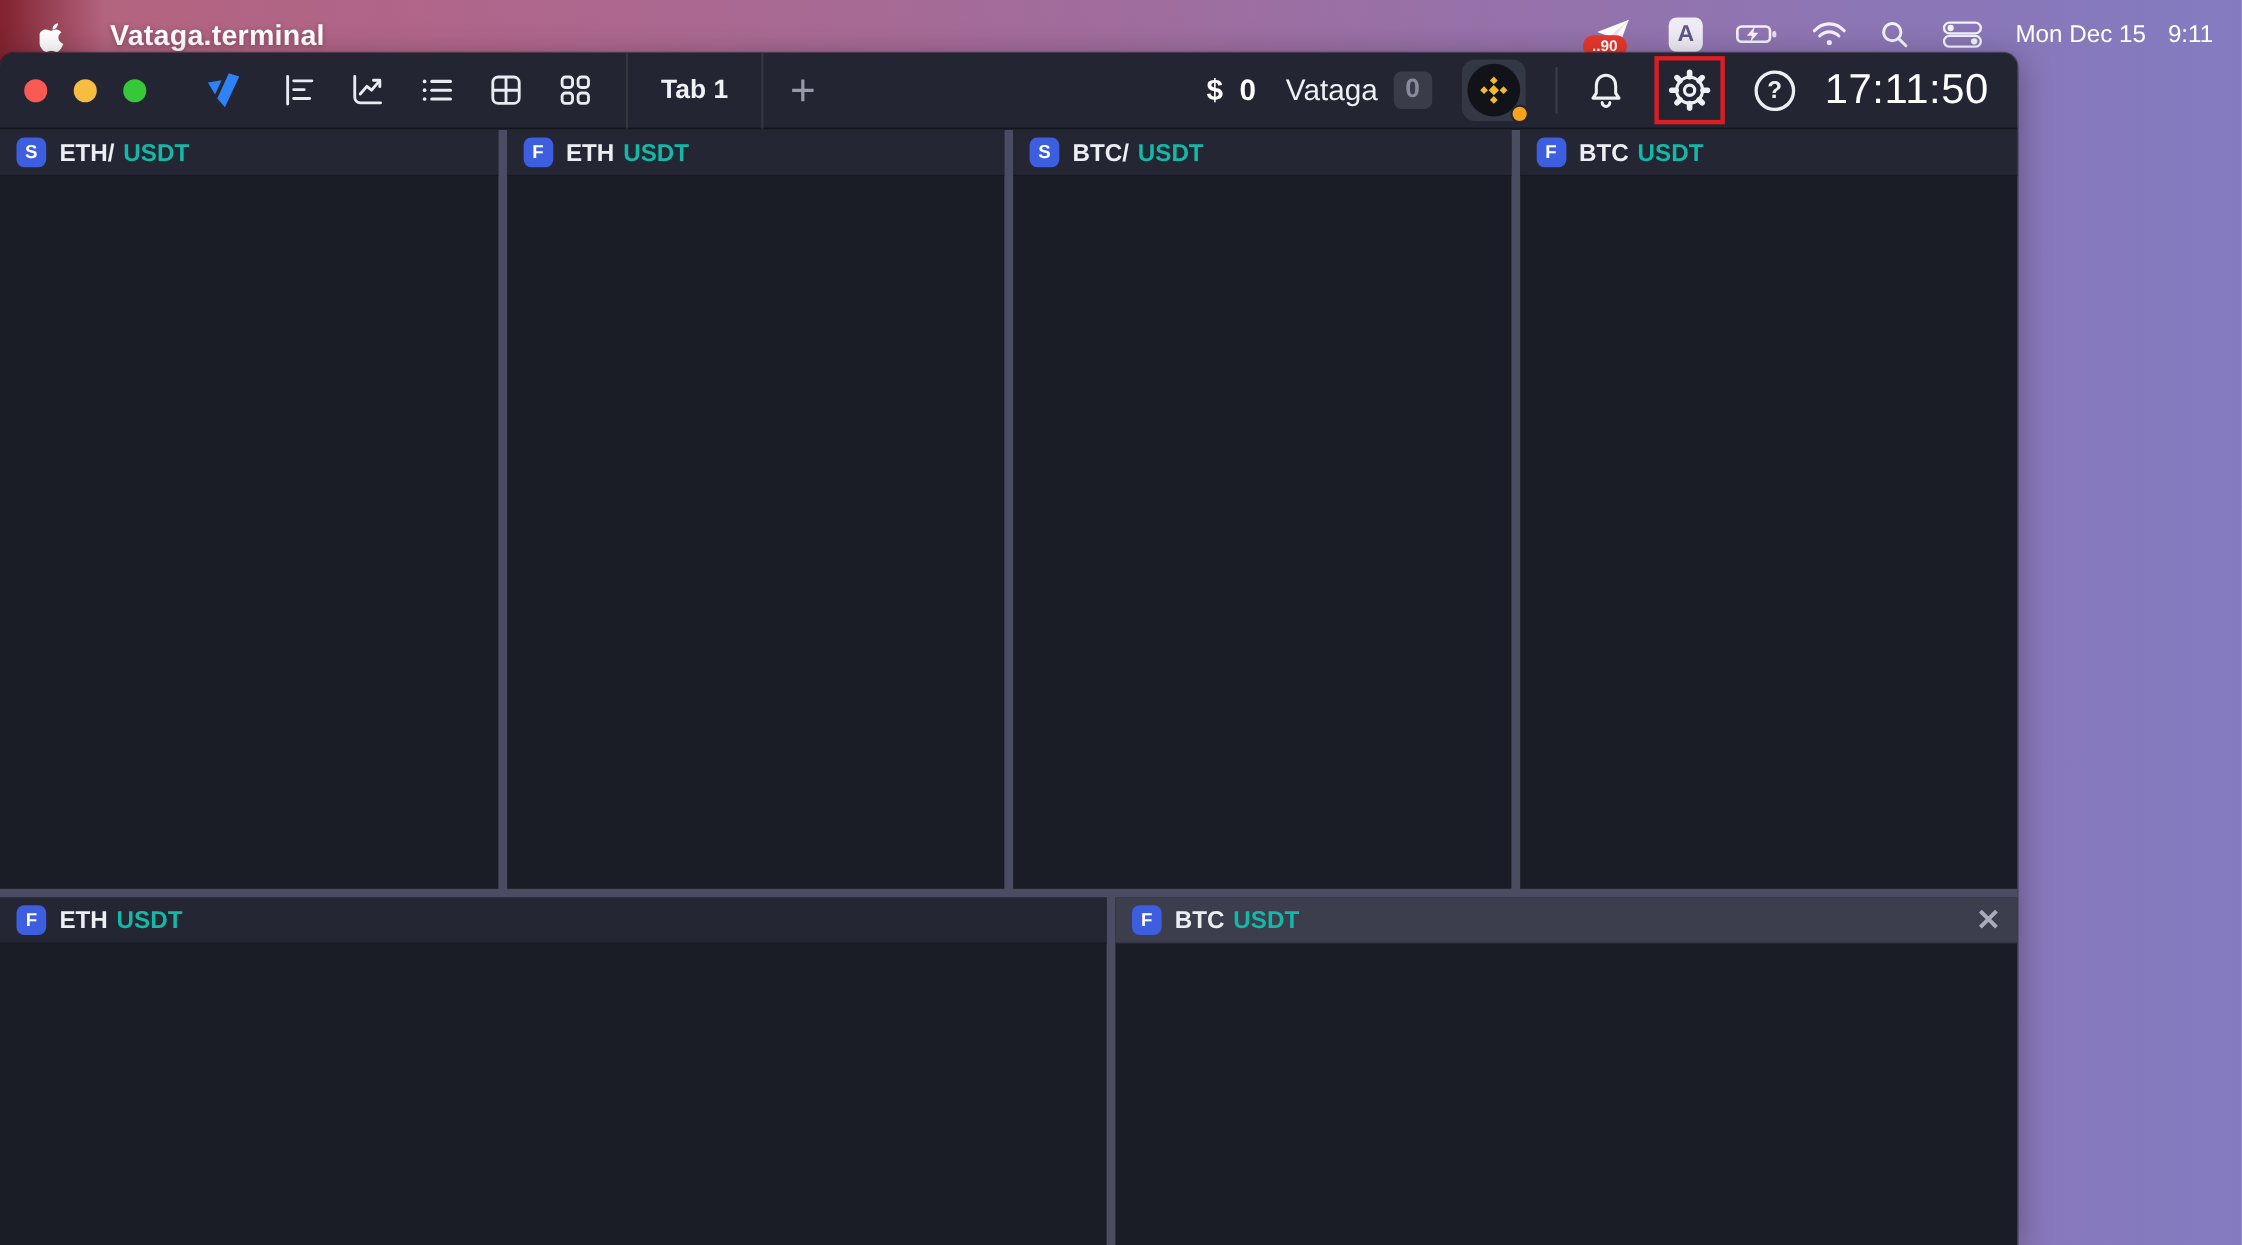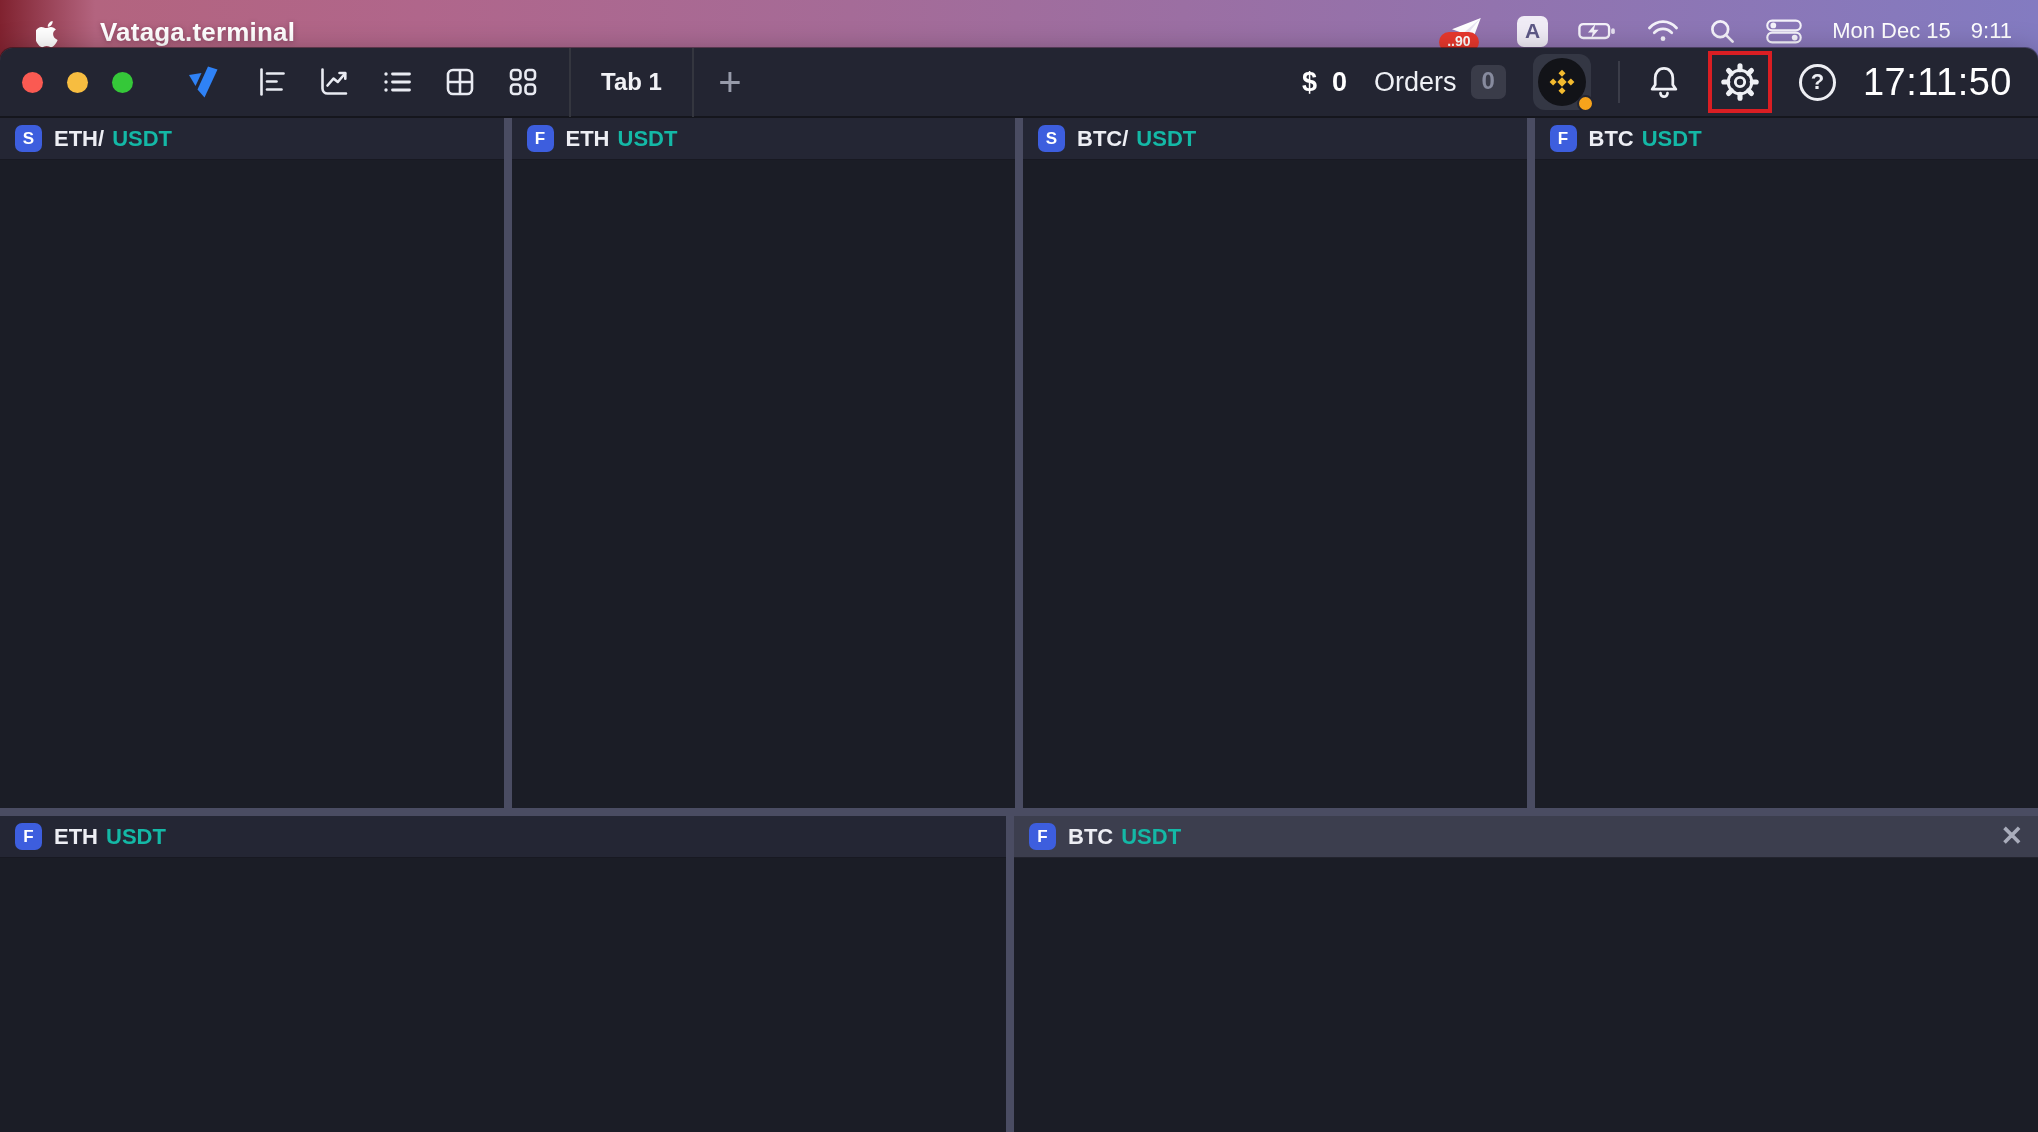--- a/index.html
+++ b/index.html
@@ -25,21 +25,21 @@
     font-size:14px; font-weight:700; border-radius:11px; padding:1px 8px 2px; line-height:1.2;
   }
   .kbd-box {
     width:31px; height:31px; border-radius:7px; background:rgba(248,246,252,.92);
     color:#5e5987; font-size:21px; font-weight:700; display:flex; align-items:center; justify-content:center;
   }
   .mb-date { font-size:22px; font-weight:500; display:flex; gap:20px; }
 
   
   .window {
-    position:absolute; top:48px; left:0; width:2038px; height:1084px;
+    position:absolute; top:48px; left:0; width:1834px; height:1084px;
     border-radius:13px 13px 0 0; overflow:hidden; background:#4a4c62;
     box-shadow:0 0 0 1px rgba(10,10,16,.45), 0 6px 30px rgba(0,0,0,.35);
     display:flex; flex-direction:column;
   }
 
   
   .toolbar {
     height:70px; flex:0 0 70px; background:#232532; border-bottom:2px solid #15161d;
     display:flex; align-items:center;
   }
@@ -212,21 +212,21 @@
     <span class="tab">Tab 1</span>
     <span class="tab-sep2"></span>
     <span class="plus-btn">+</span>
 
     <div class="tb-right">
       <span class="balance">
         <span>$</span>
         <span>0</span>
       </span>
       <span class="orders">
-        <span class="orders-label">Orders</span>
+        <span class="orders-label">Vataga</span>
         <span class="orders-badge">0</span>
       </span>
       <span class="binance-btn">
         <span class="binance-circle">
           <svg width="32" height="32" viewBox="0 0 30 30" fill="#f3ba2f">
             <path d="M15 10.6 L19.4 15 L15 19.4 L10.6 15 Z"></path>
             <path d="M15 3.4 L18.3 6.7 L15 10 L11.7 6.7 Z"></path>
             <path d="M15 20 L18.3 23.3 L15 26.6 L11.7 23.3 Z"></path>
             <path d="M6.7 11.7 L10 15 L6.7 18.3 L3.4 15 Z"></path>
             <path d="M23.3 11.7 L26.6 15 L23.3 18.3 L20 15 Z"></path>

